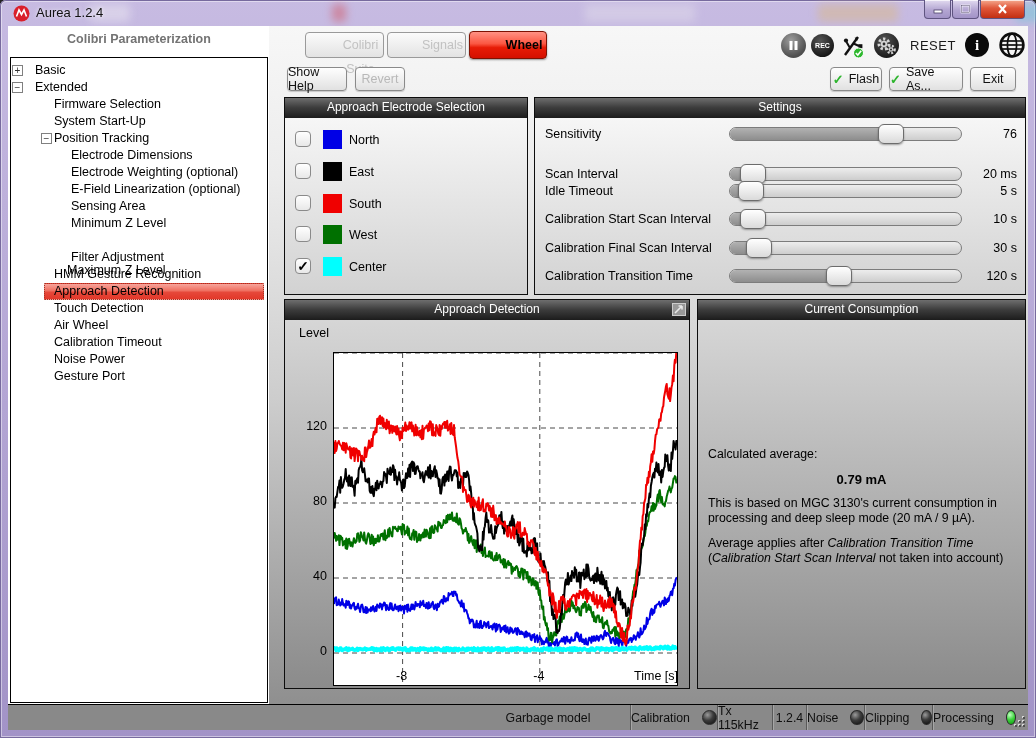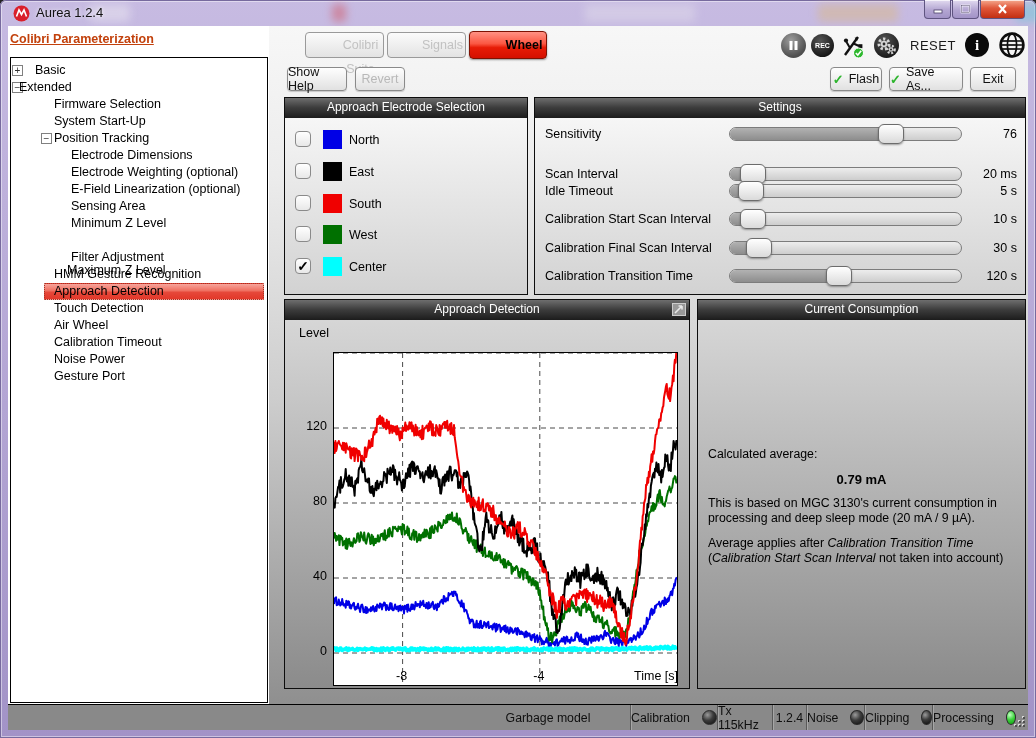--- a/index.html
+++ b/index.html
@@ -14,21 +14,21 @@
   .titlebar{position:absolute;left:0;top:0;width:100%;height:26px;}
   .blur-blob{position:absolute;top:4px;height:18px;filter:blur(4px);opacity:.55;border-radius:4px;}
   .app-logo{position:absolute;left:13px;top:5px;}
   .win-title{position:absolute;left:36px;top:5px;font-size:13px;color:#111;text-shadow:0 0 4px rgba(255,255,255,.9);}
   .win-btn{position:absolute;top:0;height:19px;border:1px solid #5f5480;border-top:none;border-radius:0 0 4px 4px;
     background:linear-gradient(#e2dbf0,#b4a6d2 55%,#a293c7);box-shadow:inset 0 1px 0 rgba(255,255,255,.7);
     display:flex;align-items:center;justify-content:center;}
   .win-btn.close{background:linear-gradient(#f5a98e,#e0573a 45%,#c22f12);}
   
   .app{position:absolute;left:8px;top:26px;width:1020px;height:704px;background:#ffffff;}
-  .sidebar-header{position:absolute;left:2px;top:6px;width:258px;text-align:left;font-size:12.5px;font-weight:bold;text-decoration:underline;color:#c2410c;}
+  .sidebar-header{position:absolute;left:2px;top:6px;width:258px;text-align:center;font-size:12.5px;font-weight:bold;color:#737373;}
   .collapse-arrow{position:absolute;left:275px;top:8px;width:0;height:0;border-top:10px solid transparent;border-bottom:10px solid transparent;border-right:14px solid #333;}
   .tree-box{position:absolute;left:2px;top:31px;width:258px;height:646px;background:#fff;border:1px solid #000;padding-top:4px;overflow:hidden;}
   .tree-row{position:relative;height:17px;line-height:17px;font-size:12.5px;color:#000;}
   .expander{position:absolute;top:3px;width:11px;height:11px;border:1px solid #808080;background:#fff;font-size:10px;line-height:9px;text-align:center;color:#333;}
   .tree-label{position:absolute;top:0;white-space:nowrap;z-index:2;}
   .tree-sel{position:absolute;top:0;bottom:0;right:3px;z-index:1;border:1px dotted #a33326;border-radius:1px;
     background:linear-gradient(#f7a59c,#ef6f60 45%,#e6483a 55%,#e2382a);}
   
   .main{position:absolute;left:261px;top:0;width:759px;height:678px;
     background:linear-gradient(180deg,#f7f7f7 0%,#ececec 22%,#cdcdcd 55%,#8f8f8f 100%);}
@@ -120,21 +120,21 @@
 
     <div class="sidebar-header">Colibri Parameterization</div>
     <div class="collapse-arrow"></div>
     <div class="tree-box" id="treeBox">
         <div class="tree-row">
           <div class="expander" style="left: 1px;">+</div>
           <span class="tree-label" style="left: 24px;">Basic</span>
         </div>
         <div class="tree-row">
           <div class="expander" style="left: 1px;">−</div>
-          <span class="tree-label" style="left: 8px;">Extended</span>
+          <span class="tree-label" style="left: 24px;">Extended</span>
         </div>
         <div class="tree-row">
           <span class="tree-label" style="left: 43px;">Firmware Selection</span>
         </div>
         <div class="tree-row">
           <span class="tree-label" style="left: 43px;">System Start-Up</span>
         </div>
         <div class="tree-row">
           <div class="expander" style="left: 30px;">−</div>
           <span class="tree-label" style="left: 43px;">Position Tracking</span>

